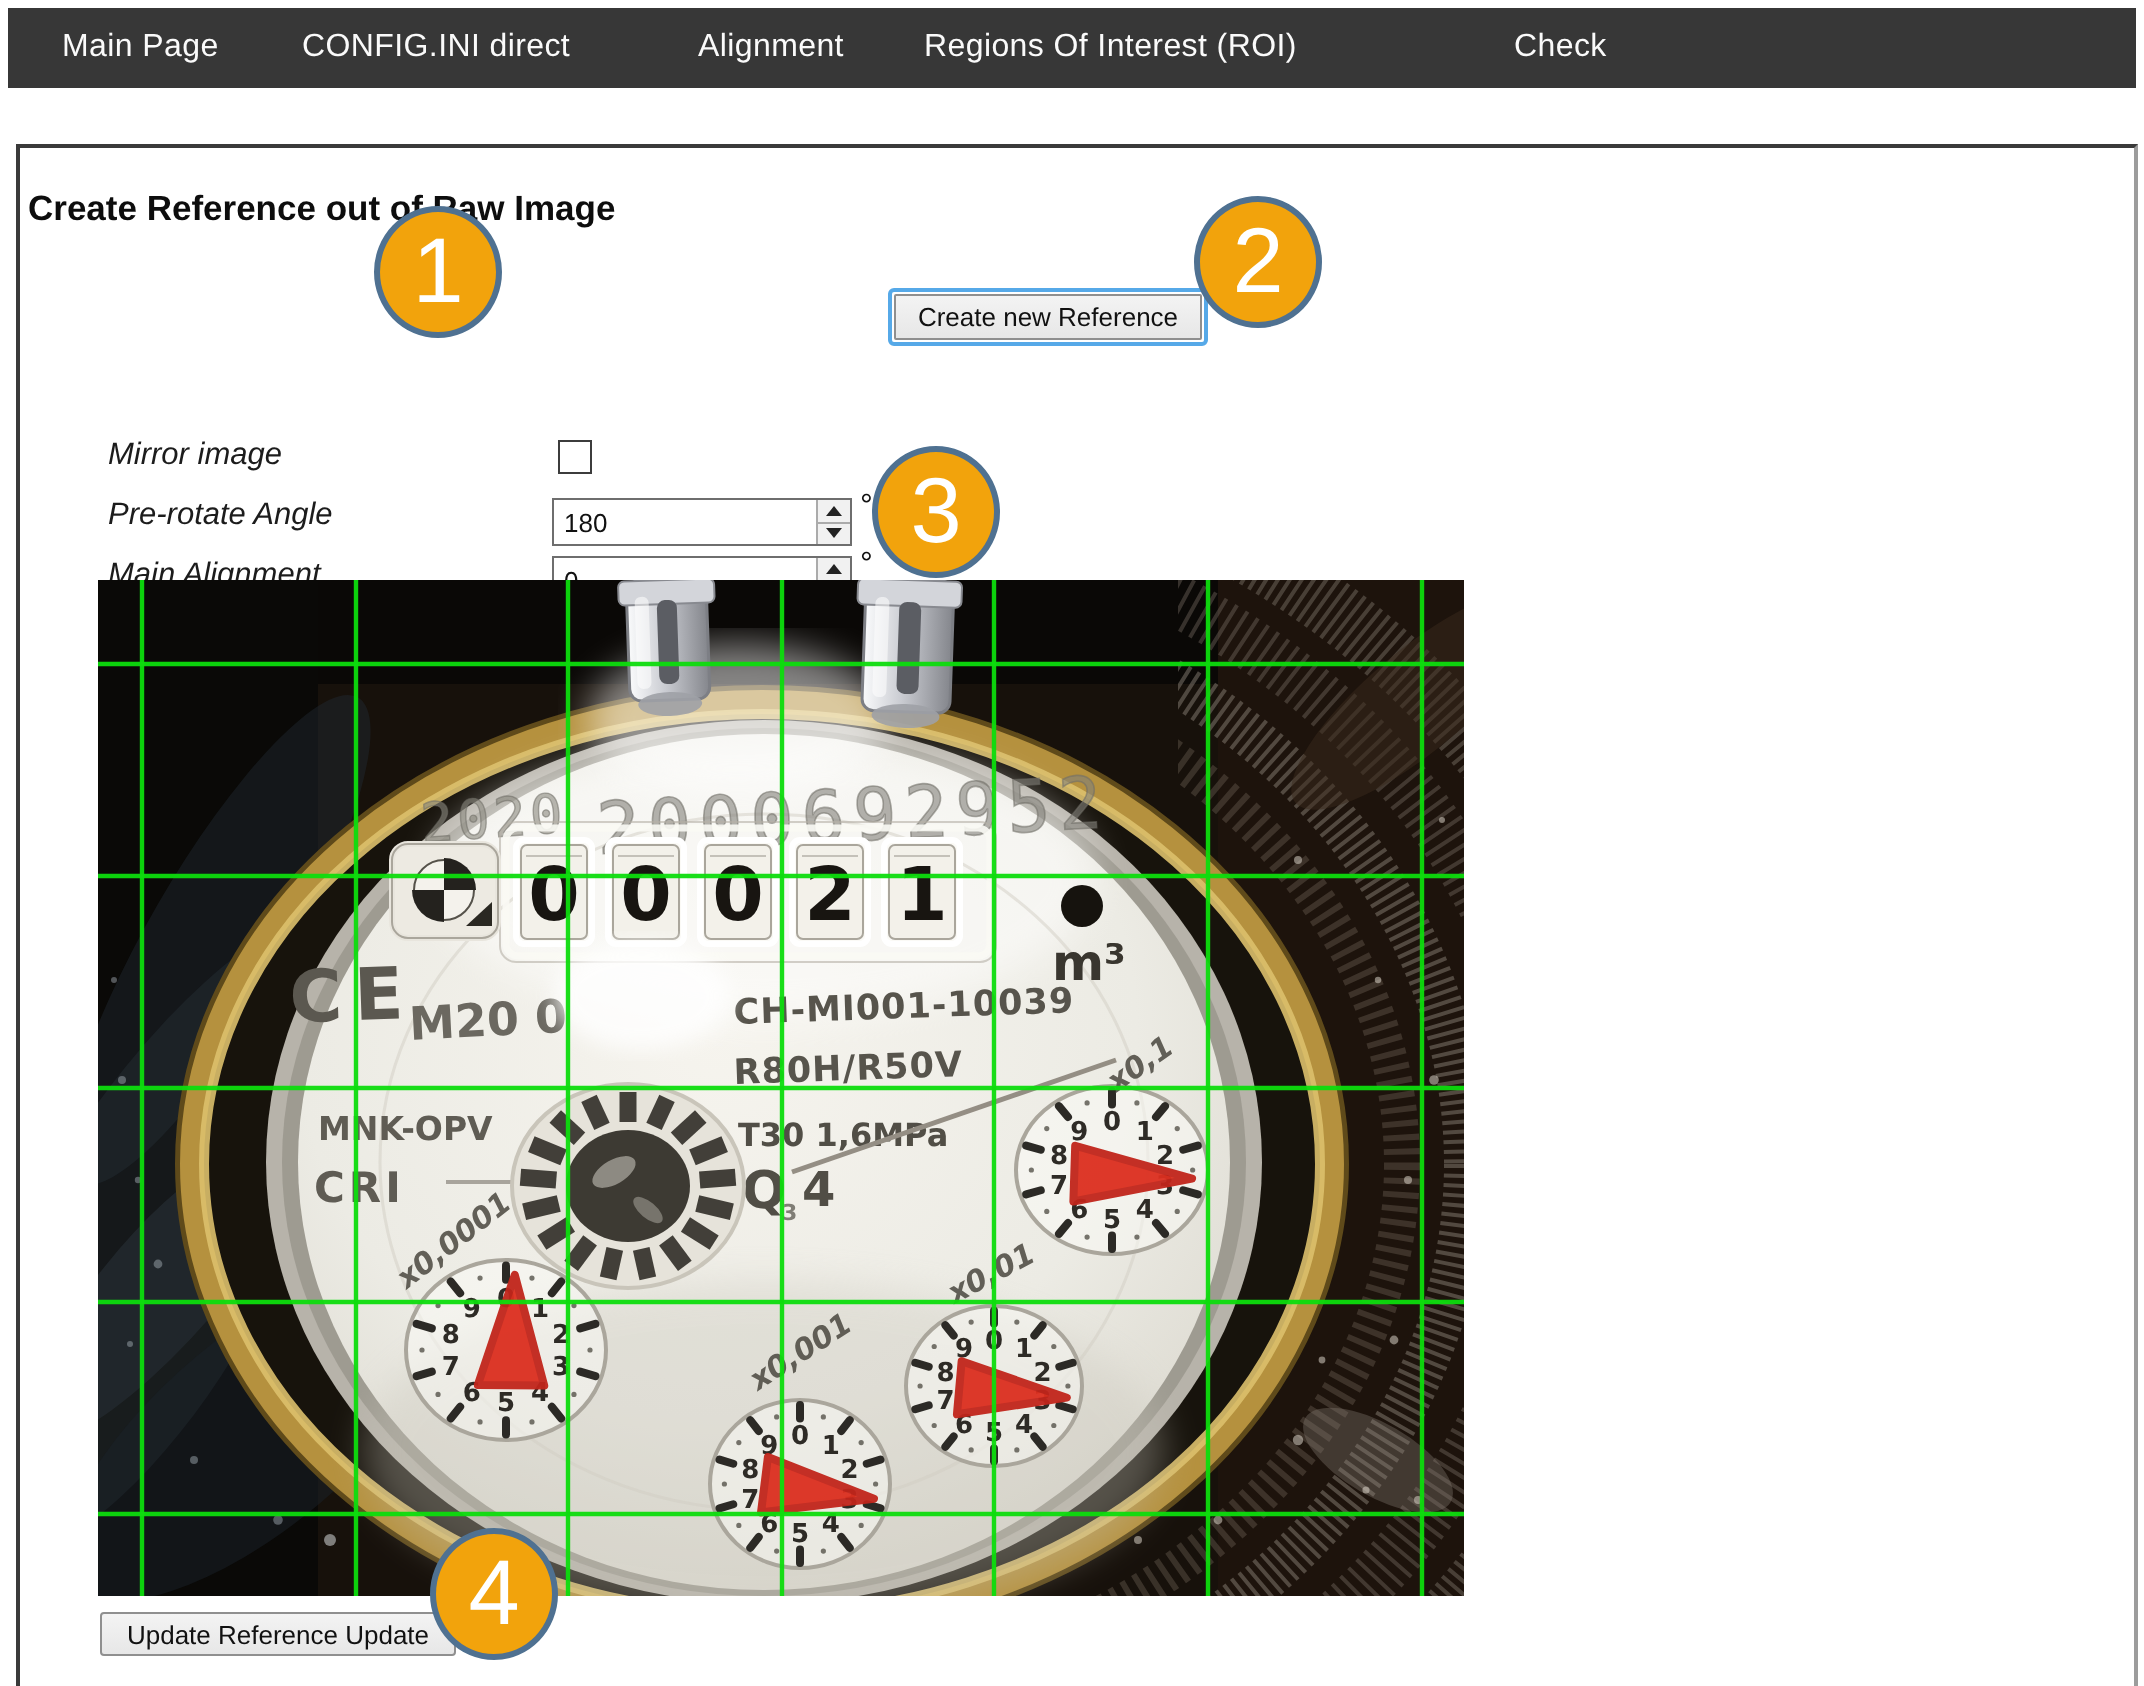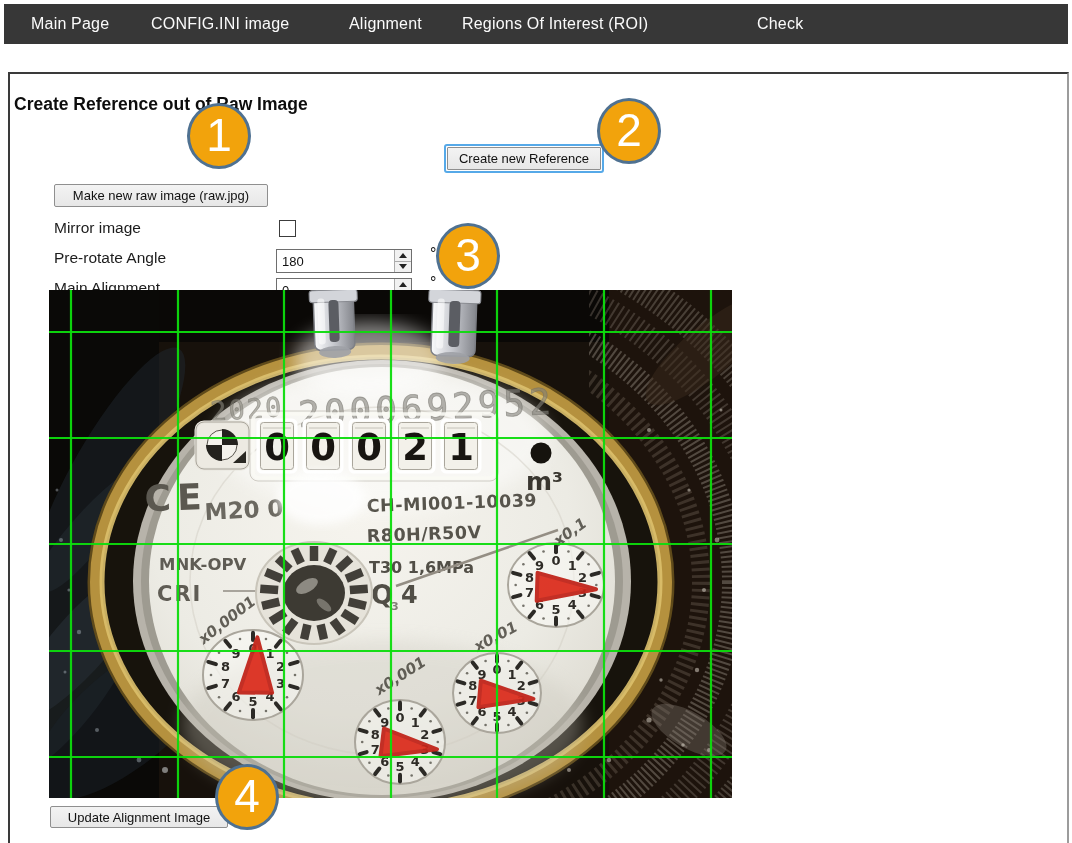--- a/index.html
+++ b/index.html
@@ -22,24 +22,24 @@
        display:flex;align-items:center;justify-content:center;cursor:pointer;box-sizing:border-box;}
   .btn-show{left:48px;top:148px;width:167px;height:23px;}
   .btn-make{left:54px;top:184px;width:214px;height:23px;}
   .btn-update{left:50px;top:806px;width:178px;height:22px;}
   .focus-wrap{position:absolute;left:444px;top:144px;width:160px;height:29px;border:2px solid #56a9e8;
        border-radius:3px;background:#fff;padding:1px;box-sizing:border-box;}
   .btn-create{position:relative;width:100%;height:100%;background:linear-gradient(#f3f3f3,#e7e7e7);
        border:1px solid #8f8f8f;font-size:13px;color:#111;display:flex;align-items:center;
        justify-content:center;cursor:pointer;box-sizing:border-box;border-radius:1px;}
 
-  .formlabel{position:absolute;left:54px;font-size:15.5px;color:#1c1c1c;}
+  .formlabel{position:absolute;left:54px;font-size:15.5px;color:#1c1c1c;font-style:italic;}
   .checkbox{position:absolute;left:279px;top:220px;width:17px;height:17px;background:#fff;
        border:1px solid #3c3c3c;box-sizing:border-box;cursor:pointer;}
-  .numwrap{position:absolute;left:276px;width:136px;height:24px;border:1px solid #6e6e6e;
+  .numwrap{position:absolute;left:276px;width:150px;height:24px;border:1px solid #6e6e6e;
        background:#fff;box-sizing:border-box;display:flex;cursor:text;}
   .numval{flex:1;font-size:13px;color:#111;padding:4px 0 0 5px;}
   .spin{width:16px;border-left:1px solid #ababab;display:flex;flex-direction:column;}
   .spin .sb{flex:1;background:#f1f1f1;display:flex;align-items:center;justify-content:center;cursor:pointer;}
   .spin .sb + .sb{border-top:1px solid #ababab;}
   .tri-up{width:0;height:0;border-left:4px solid transparent;border-right:4px solid transparent;
        border-bottom:5px solid #222;}
   .tri-dn{width:0;height:0;border-left:4px solid transparent;border-right:4px solid transparent;
        border-top:5px solid #222;}
   .degree{position:absolute;font-size:16px;color:#111;}
@@ -50,36 +50,35 @@
        display:flex;align-items:center;justify-content:center;color:#fff;font-size:46px;
        font-weight:400;z-index:50;padding-bottom:3px;}
 </style>
 </head>
 <body>
 
 <div class="screen">
 
   <div class="topnav">
     <span class="navitem" style="left:27px">Main Page</span>
-    <span class="navitem" style="left:147px">CONFIG.INI image</span>
+    <span class="navitem" style="left:147px">CONFIG.INI direct</span>
     <span class="navitem" style="left:345px">Alignment</span>
     <span class="navitem" style="left:458px">Regions Of Interest (ROI)</span>
     <span class="navitem" style="left:753px">Check</span>
   </div>
 
   <div class="content-box"></div>
 
   <div class="page-title">Create Reference out of Raw Image</div>
 
 
   <div class="focus-wrap">
     <div class="btn-create">Create new Reference</div>
   </div>
 
-  <button class="btn btn-make">Make new raw image (raw.jpg)</button>
 
   <span class="formlabel" style="top:219px">Mirror image</span>
   <div class="checkbox"></div>
 
   <span class="formlabel" style="top:249px">Pre-rotate Angle</span>
   <div class="numwrap" style="top:249px">
     <div class="numval">180</div>
     <div class="spin">
       <div class="sb">
           <div class="tri-up"></div>
@@ -440,19 +439,19 @@
         <line x1="555" y1="0" x2="555" y2="508" stroke="#0ddd0d" stroke-width="2.2" opacity="0.95"></line>
         <line x1="662" y1="0" x2="662" y2="508" stroke="#0ddd0d" stroke-width="2.2" opacity="0.95"></line>
         <line x1="0" y1="42" x2="683" y2="42" stroke="#0ddd0d" stroke-width="2.2" opacity="0.95"></line>
         <line x1="0" y1="148" x2="683" y2="148" stroke="#0ddd0d" stroke-width="2.2" opacity="0.95"></line>
         <line x1="0" y1="254" x2="683" y2="254" stroke="#0ddd0d" stroke-width="2.2" opacity="0.95"></line>
         <line x1="0" y1="361" x2="683" y2="361" stroke="#0ddd0d" stroke-width="2.2" opacity="0.95"></line>
         <line x1="0" y1="467" x2="683" y2="467" stroke="#0ddd0d" stroke-width="2.2" opacity="0.95"></line>
       </g>
   </svg>
 
-  <button class="btn btn-update">Update Alignment Image</button>
+  <button class="btn btn-update">Update Reference Update</button>
 
   <div class="callout" id="co1" style="left: 187px; top: 103px; background: rgb(242, 163, 12); border: 3px solid rgb(79, 113, 145);">1</div>
   <div class="callout" id="co2" style="left: 597px; top: 98px; background: rgb(242, 163, 12); border: 3px solid rgb(79, 113, 145);">2</div>
   <div class="callout" id="co3" style="left: 436px; top: 223px; background: rgb(242, 163, 12); border: 3px solid rgb(79, 113, 145);">3</div>
   <div class="callout" id="co4" style="left: 215px; top: 764px; background: rgb(242, 163, 12); border: 3px solid rgb(79, 113, 145);">4</div>
 </div>
 
 </body></html>

